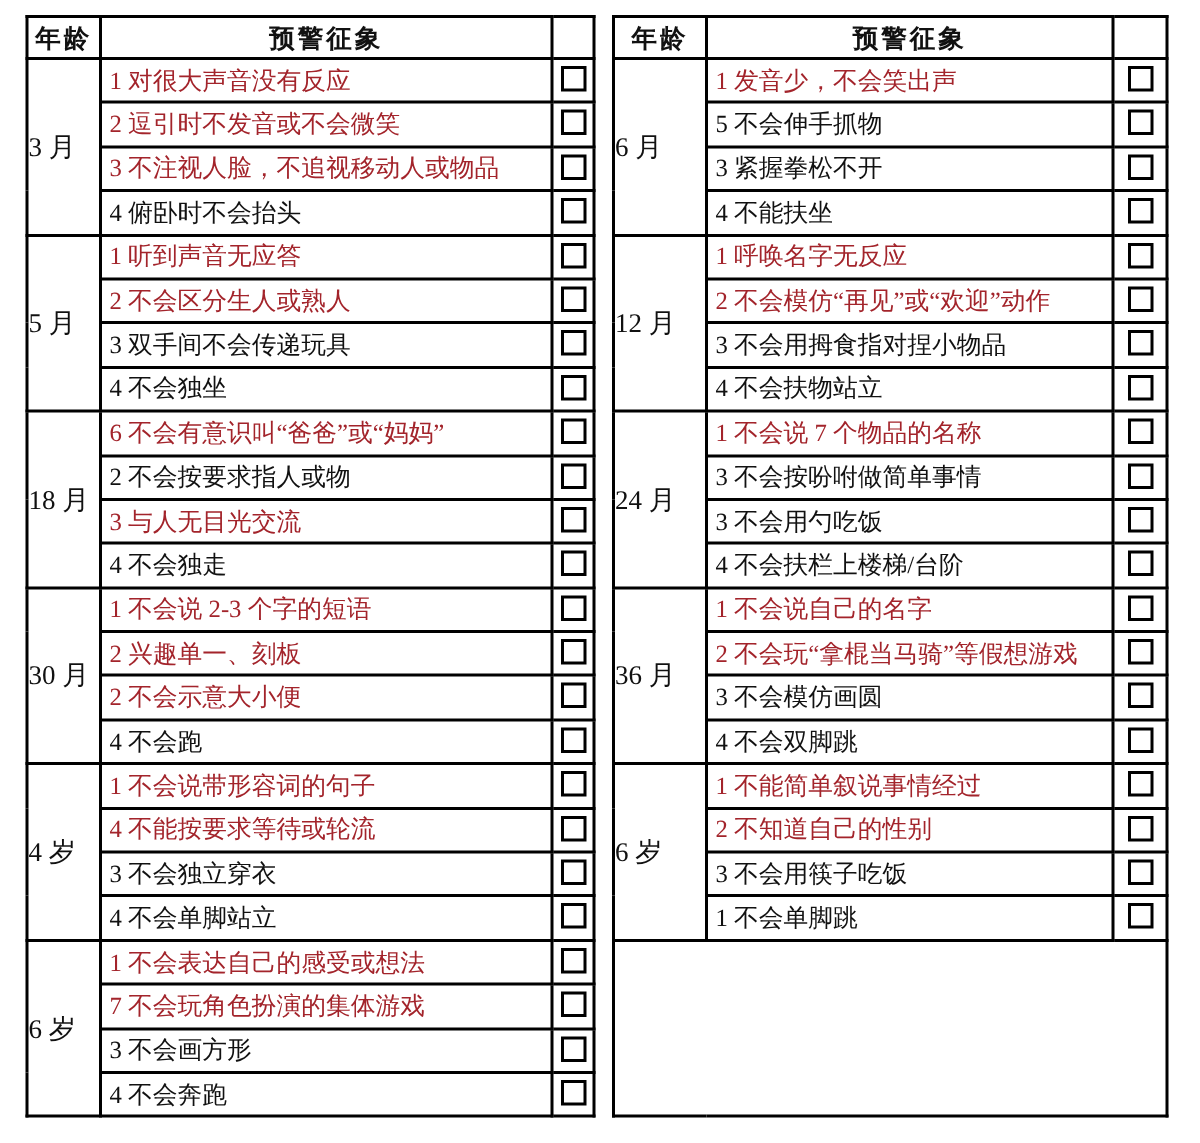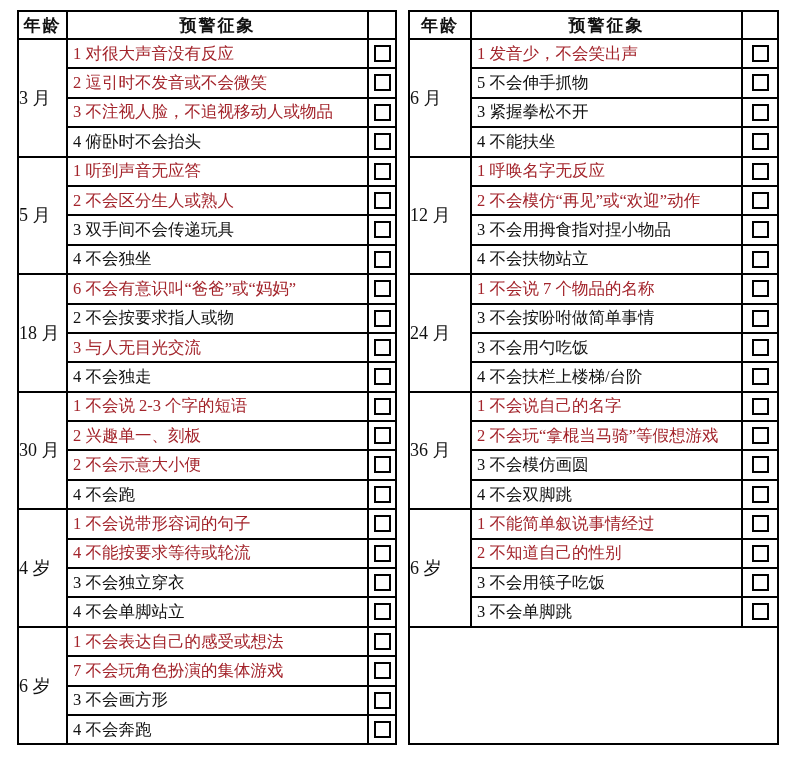--- a/index.html
+++ b/index.html
@@ -272,21 +272,21 @@
         </tr>
         <tr>
           <td class="sign red">2 不知道自己的性别</td>
           <td class="cb"><span class="checkbox"></span></td>
         </tr>
         <tr>
           <td class="sign">3 不会用筷子吃饭</td>
           <td class="cb"><span class="checkbox"></span></td>
         </tr>
         <tr>
-          <td class="sign">3 不会单脚跳</td>
+          <td class="sign">1 不会单脚跳</td>
           <td class="cb"><span class="checkbox"></span></td>
         </tr>
         <tr style="height: 117.6px;">
           <td colspan="3" class="empty-cell"></td>
         </tr>
       </tbody>
   </table>
 
 </div>
 

